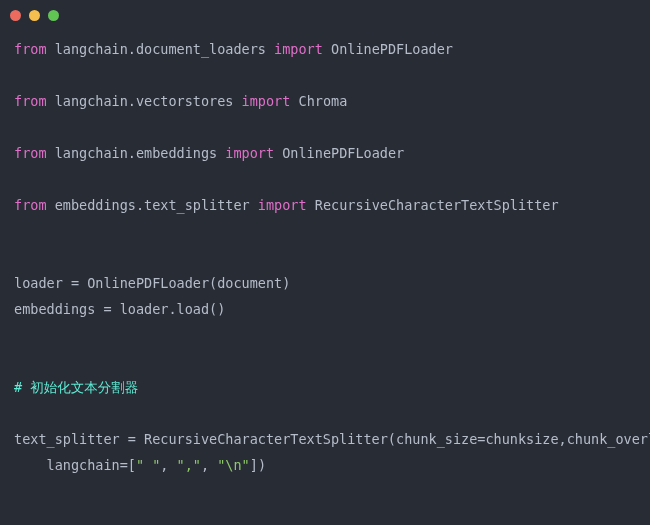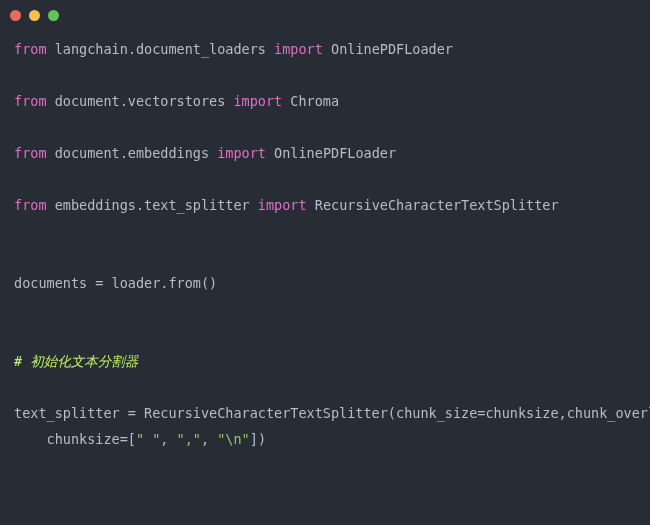--- a/index.html
+++ b/index.html
@@ -57,49 +57,49 @@
   }
   .code-line.blank {
     height: 26px;
   }
 
   
   .tok-plain   { color: #b6bdca; }
   .tok-keyword { color: #e06fc9; }
   .tok-string  { color: #8fc76a; }
   .tok-comment {
-    color: #bef264;
-    font-style: italic;
+    color: #5eead4;
   }
 </style>
 </head>
 <body>
 
 <div id="code-window">
 
   <div id="titlebar">
     <span class="dot dot-close" style="background: rgb(237, 106, 95);"></span>
     <span class="dot dot-min" style="background: rgb(244, 191, 79);"></span>
     <span class="dot dot-max" style="background: rgb(97, 197, 84);"></span>
   </div>
 
   <div id="code-area">
       <div class="code-line"><span class="tok-keyword">from</span><span class="tok-plain"> langchain.document_loaders </span><span class="tok-keyword">import</span><span class="tok-plain"> OnlinePDFLoader</span></div>
       <div class="code-line blank">&nbsp;</div>
-      <div class="code-line"><span class="tok-keyword">from</span><span class="tok-plain"> document.vectorstores </span><span class="tok-keyword">import</span><span class="tok-plain"> Chroma</span></div>
+      <div class="code-line"><span class="tok-keyword">from</span><span class="tok-plain"> langchain.vectorstores </span><span class="tok-keyword">import</span><span class="tok-plain"> Chroma</span></div>
       <div class="code-line blank">&nbsp;</div>
-      <div class="code-line"><span class="tok-keyword">from</span><span class="tok-plain"> document.embeddings </span><span class="tok-keyword">import</span><span class="tok-plain"> OnlinePDFLoader</span></div>
+      <div class="code-line"><span class="tok-keyword">from</span><span class="tok-plain"> langchain.embeddings </span><span class="tok-keyword">import</span><span class="tok-plain"> OnlinePDFLoader</span></div>
       <div class="code-line blank">&nbsp;</div>
       <div class="code-line"><span class="tok-keyword">from</span><span class="tok-plain"> embeddings.text_splitter </span><span class="tok-keyword">import</span><span class="tok-plain"> RecursiveCharacterTextSplitter</span></div>
       <div class="code-line blank">&nbsp;</div>
       <div class="code-line blank">&nbsp;</div>
-      <div class="code-line"><span class="tok-plain">documents = loader.from()</span></div>
+      <div class="code-line"><span class="tok-plain">loader = OnlinePDFLoader(document)</span></div>
+      <div class="code-line"><span class="tok-plain">embeddings = loader.load()</span></div>
       <div class="code-line blank">&nbsp;</div>
       <div class="code-line blank">&nbsp;</div>
       <div class="code-line"><span class="tok-comment"># 初始化文本分割器</span></div>
       <div class="code-line blank">&nbsp;</div>
       <div class="code-line"><span class="tok-plain">text_splitter = RecursiveCharacterTextSplitter(chunk_size=chunksize,chunk_overlap=</span></div>
-      <div class="code-line"><span class="tok-plain">    chunksize=[</span><span class="tok-string">" "</span><span class="tok-plain">, </span><span class="tok-string">","</span><span class="tok-plain">, </span><span class="tok-string">"\n"</span><span class="tok-plain">])</span></div>
+      <div class="code-line"><span class="tok-plain">    langchain=[</span><span class="tok-string">" "</span><span class="tok-plain">, </span><span class="tok-string">","</span><span class="tok-plain">, </span><span class="tok-string">"\n"</span><span class="tok-plain">])</span></div>
       <div class="code-line blank">&nbsp;</div>
       <div class="code-line blank">&nbsp;</div>
     </div>
 
 </div>
 
 </body></html>

